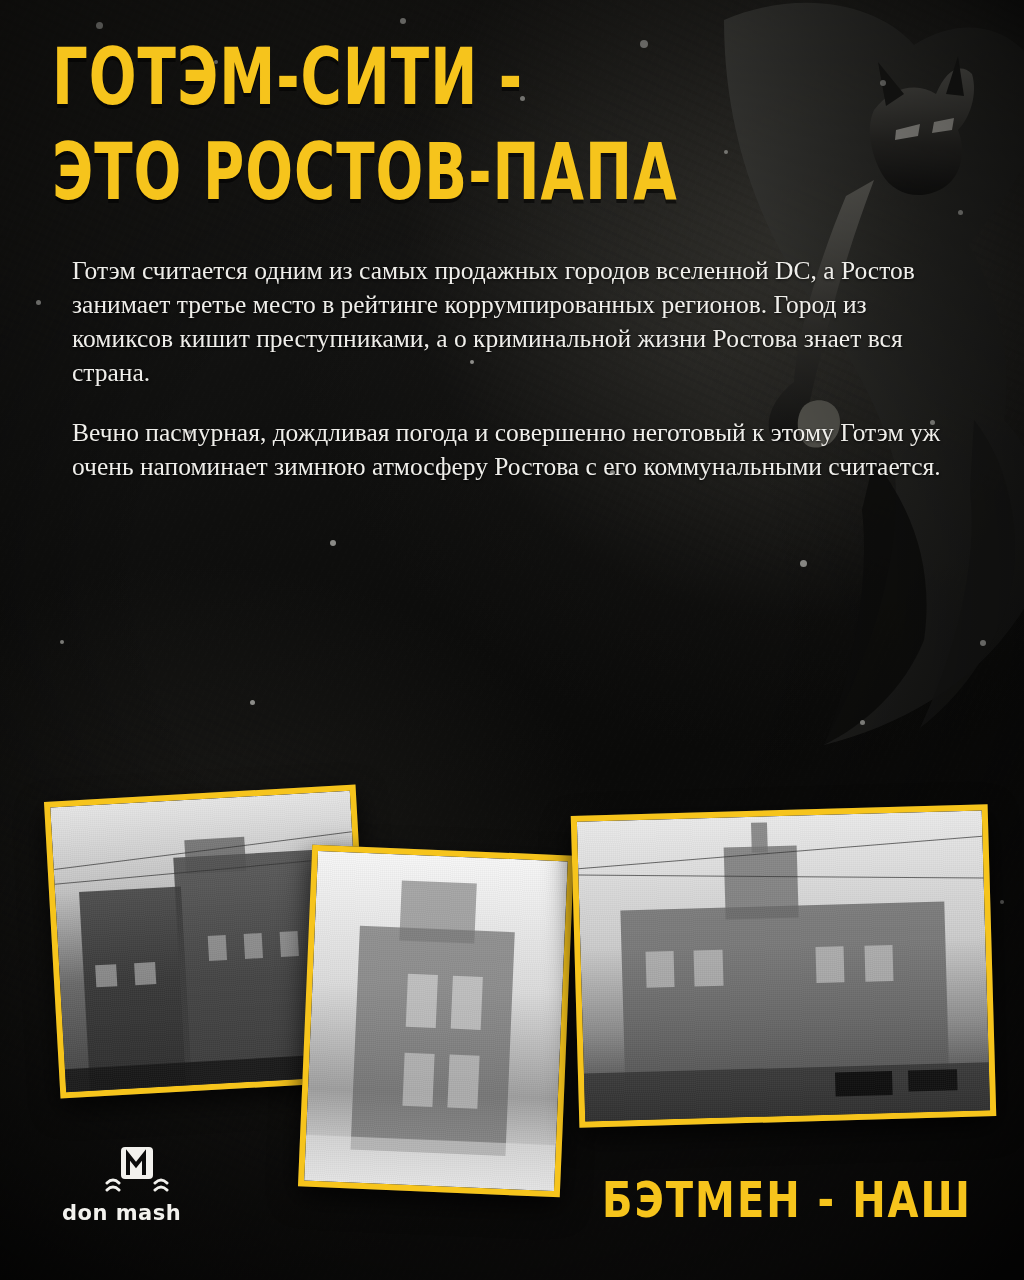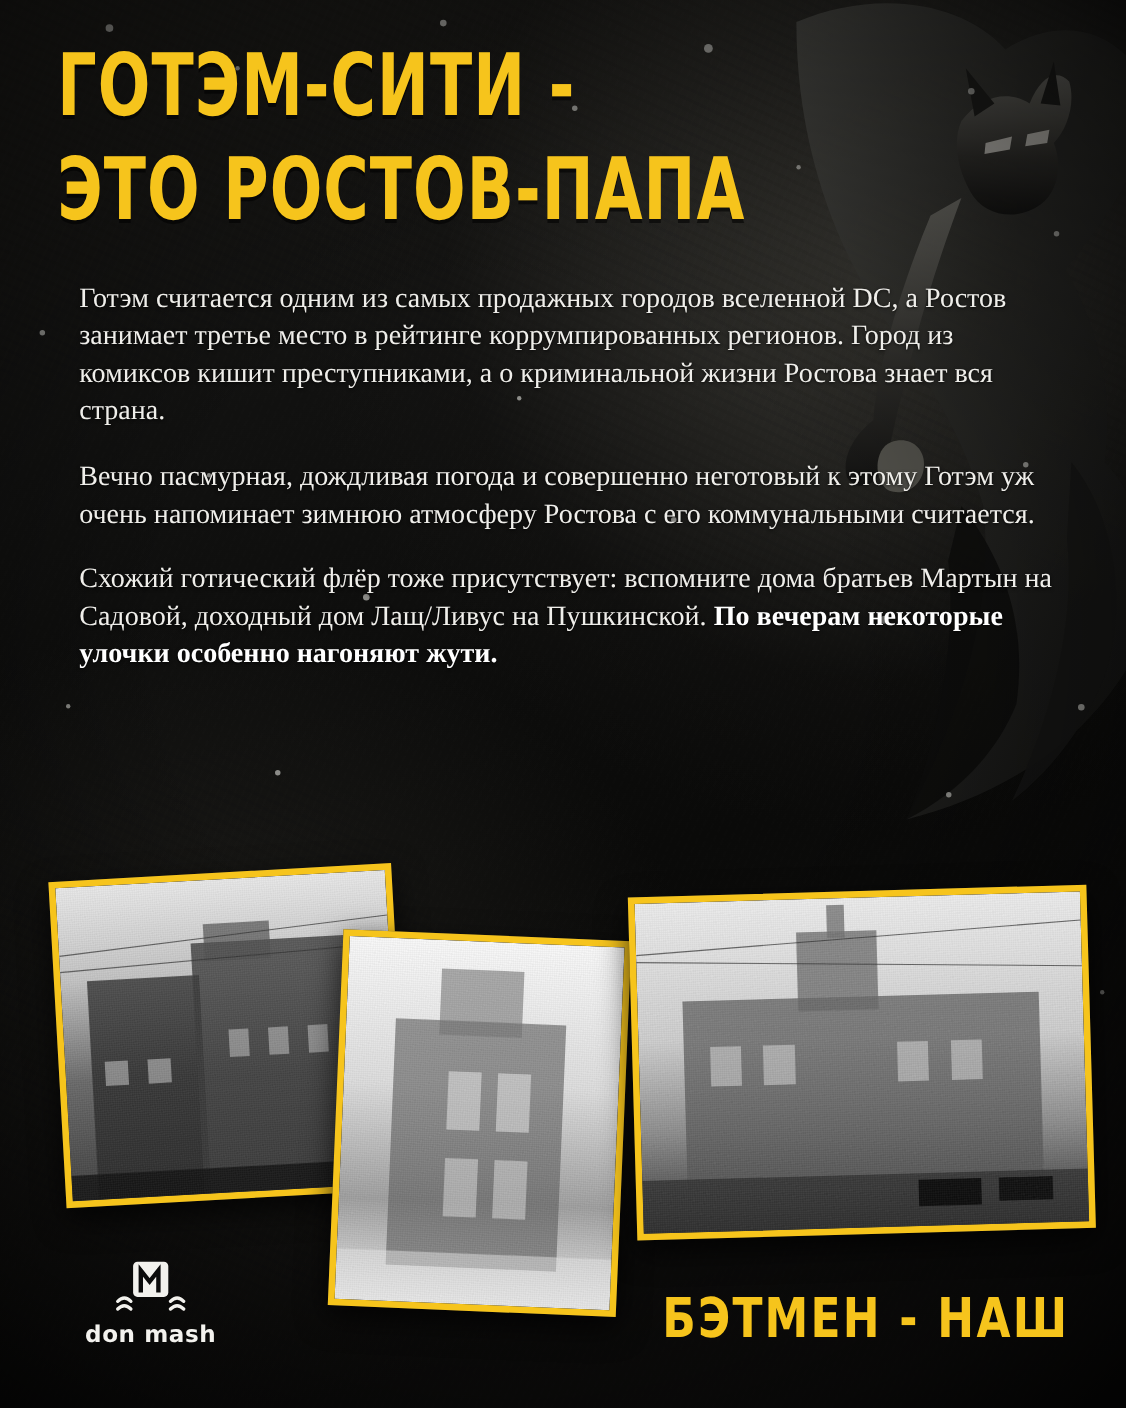--- a/index.html
+++ b/index.html
@@ -178,21 +178,20 @@
     height: 1px;
     background: rgba(60,60,58,.7);
   }
 
   
   .logo {
     position: absolute;
     left: 62px;
     bottom: 55px;
     z-index: 7;
-    text-align: center;
     width: 150px;
   }
   .logo .mark {
     width: 64px;
     height: 50px;
     margin: 0 auto 6px auto;
     position: relative;
   }
   .logo .mark svg { width: 100%; height: 100%; display: block; }
   .logo .name {
@@ -291,24 +290,20 @@
   </div>
 
   <div class="headline">
     <div class="line line1">ГОТЭМ-СИТИ -</div>
     <div class="line line2">ЭТО РОСТОВ-ПАПА</div>
   </div>
 
   <div class="copy">
     <p>Готэм считается одним из самых продажных городов вселенной DC, а Ростов занимает третье место в рейтинге коррумпированных регионов. Город из комиксов кишит преступниками, а о криминальной жизни Ростова знает вся страна.</p>
     <p>Вечно пасмурная, дождливая погода и совершенно неготовый к этому Готэм уж очень напоминает зимнюю атмосферу Ростова с его коммунальными считается.</p>
-    <p>
-      <span>Схожий готический флёр тоже присутствует: вспомните дома братьев Мартын на Садовой, доходный дом Лащ/Ливус на Пушкинской.</span>
-      <b>По вечерам некоторые улочки особенно нагоняют жути.</b>
-    </p>
   </div>
 
   <div class="photos">
 
     <div class="photo photo-1">
       <div class="inner">
         <div class="bld" style="left:8%;  top:30%; width:34%; height:70%; background:rgba(55,54,50,.75);"></div>
         <div class="bld" style="left:40%; top:20%; width:52%; height:80%; background:rgba(72,70,65,.8);"></div>
         <div class="bld" style="left:44%; top:14%; width:20%; height:12%; background:rgba(90,88,82,.7);"></div>
         <div class="bld" style="left:12%; top:56%; width:7%;  height:8%;  background:rgba(220,220,214,.45);"></div>

